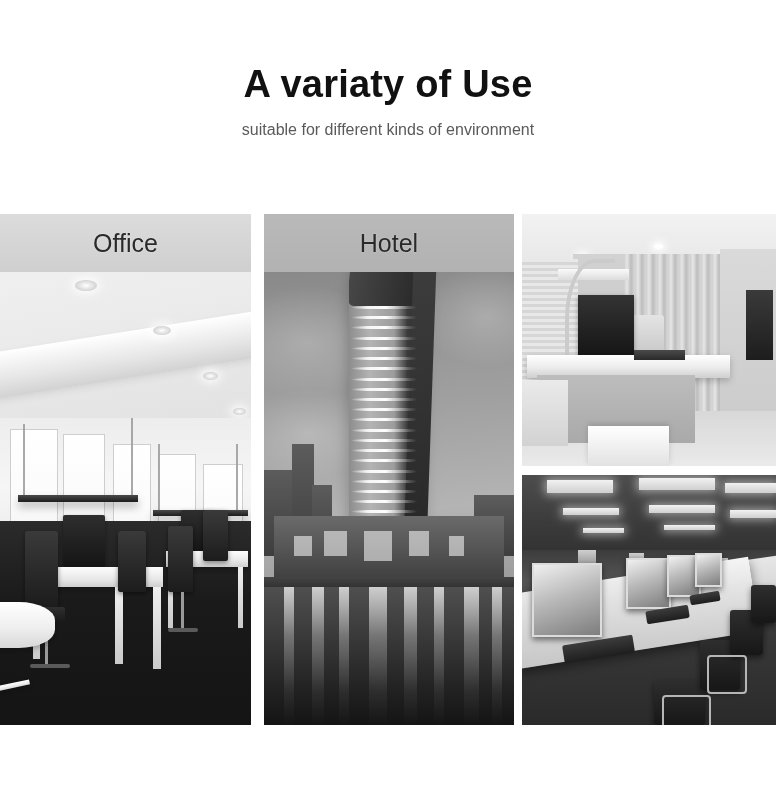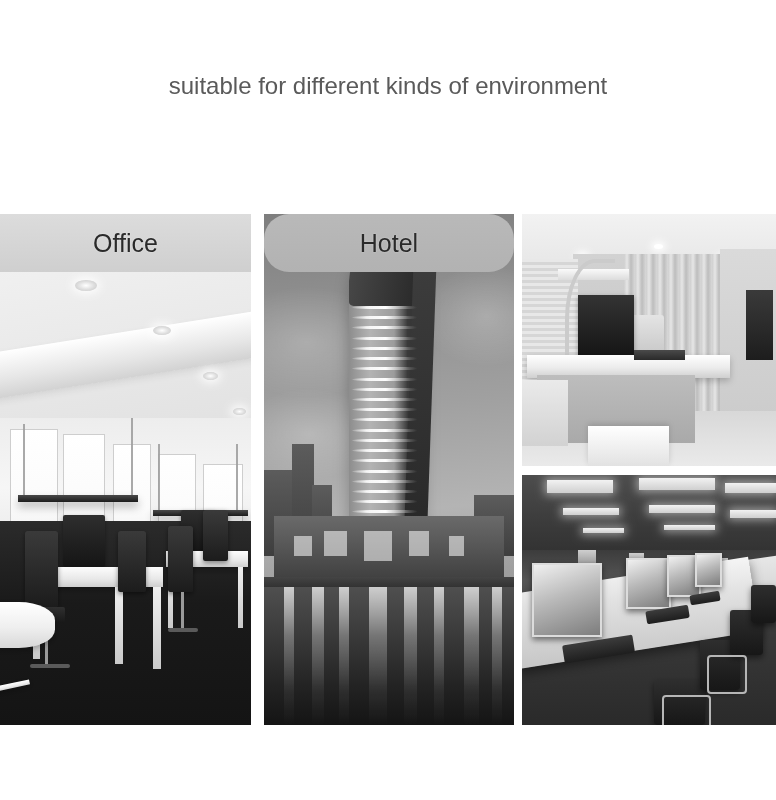--- a/index.html
+++ b/index.html
@@ -25,21 +25,21 @@
   }
   .page-title {
     font-size: 38px;
     font-weight: bold;
     color: #111111;
     letter-spacing: 0.2px;
     line-height: 44px;
     margin: 0;
   }
   .page-subtitle {
-    font-size: 24px;
+    font-size: 16px;
     font-weight: normal;
     color: #5a5a5a;
     line-height: 30px;
     margin: 9px 0 0 0;
   }
 
   
   .gallery {
     position: absolute;
     left: 0;
@@ -65,21 +65,21 @@
     text-align: center;
     font-size: 25px;
     font-weight: normal;
     color: #2a2a2a;
     line-height: 58px;
     height: 58px;
     z-index: 9;
     text-shadow: 0 0 2px rgba(255,255,255,0.45);
   }
   .label-band-light { background: linear-gradient(180deg,#dcdcdc 0%,#cfcfcf 100%); }
-  .label-band-mid   { background: linear-gradient(180deg,#b9b9b9 0%,#b2b2b2 100%); border-radius: 25px; }
+  .label-band-mid   { background: linear-gradient(180deg,#b9b9b9 0%,#b2b2b2 100%); }
   .label-transparent { background: transparent; }
 
   .scene { position: absolute; left: 0; top: 0; width: 100%; height: 100%; }
 
   
   .office-ceiling {
     position: absolute; left: 0; top: 0; width: 100%; height: 46%;
     background: linear-gradient(170deg,#f4f4f4 0%,#ebebeb 45%,#e0e0e0 100%);
   }
   .office-soffit {
@@ -393,20 +393,21 @@
     background: transparent;
   }
 
   
   .gallery, .gallery * { filter: grayscale(100%); }
 </style>
 </head>
 <body>
 
 <div class="header">
+  <h1 class="page-title">A variaty of Use</h1>
   <p class="page-subtitle">suitable for different kinds of environment</p>
 </div>
 
 <div class="gallery">
 
   <div class="panel panel-office">
     <div class="scene">
       <div class="office-ceiling"></div>
       <div class="office-soffit"></div>
       <div class="downlight" style="left:30%;top:13%;"></div>

